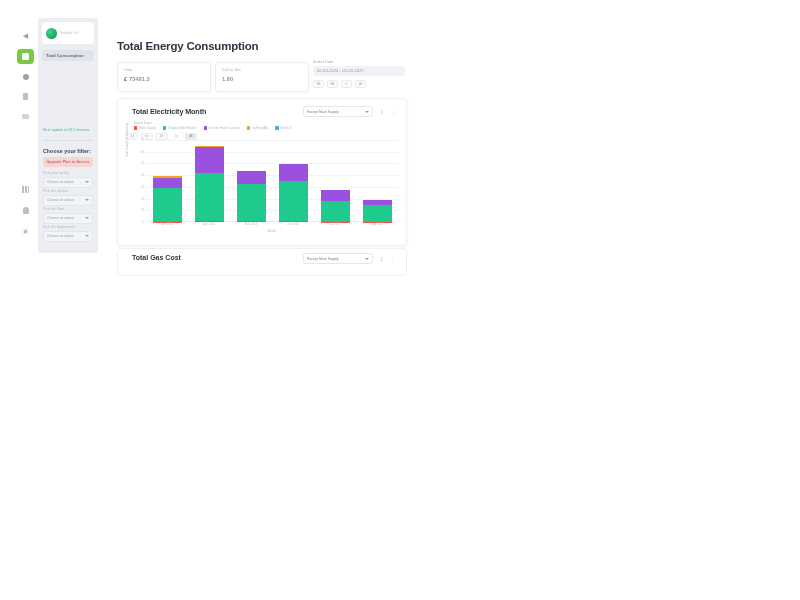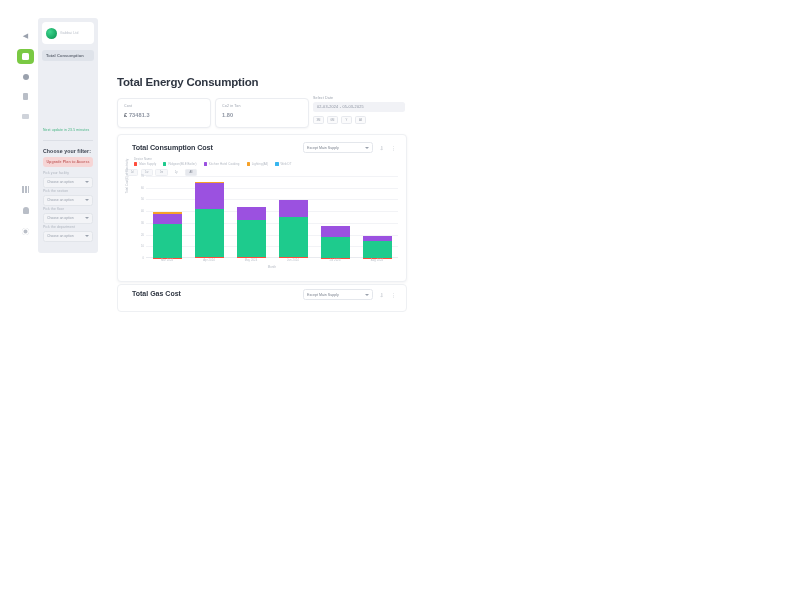--- a/index.html
+++ b/index.html
@@ -89,21 +89,21 @@
   .field-label{font-size:3.4px;color:#aeb4be;margin-bottom:1.5px;letter-spacing:.1px;}
   .select{
     height:9px;background:#f3f4f7;border:0.6px solid #e2e5ea;border-radius:2.5px;
     display:flex;align-items:center;justify-content:space-between;padding:0 3px;
     font-size:3.4px;color:#9aa1ad;cursor:pointer;
   }
   .chev{width:0;height:0;border-left:2px solid transparent;border-right:2px solid transparent;
         border-top:2.5px solid #9aa1ad;}
 
   
-  .main{position:absolute;left:108px;top:0;width:302px;height:258px;margin-top:36px;}
+  .main{position:absolute;left:108px;top:0;width:302px;height:258px;}
   .page-title{
     position:absolute;left:9px;top:40px;
     font-size:11.5px;font-weight:700;color:#2f3642;letter-spacing:-.2px;
   }
   .stat-card{
     position:absolute;top:62px;height:28px;background:#ffffff;
     border:0.6px solid #ebedf1;border-radius:4px;
     box-shadow:0 1px 2px rgba(20,25,40,.04);
   }
   #card-cost{left:9px;width:92px;}
@@ -301,21 +301,21 @@
       </div>
       <div class="range-btns">
           <div class="range-btn">3M</div>
           <div class="range-btn">6M</div>
           <div class="range-btn">Y</div>
           <div class="range-btn">All</div>
         </div>
     </div>
 
     <div class="chart-card">
-      <div class="chart-title">Total Consumption Cost</div>
+      <div class="chart-title">Total Electricity Month</div>
 
       <div class="chart-tools">
         <div class="chart-select">
           <span>Except Main Supply</span>
           <span class="chev"></span>
         </div>
         <div class="tool-icon">⇩</div>
         <div class="tool-icon">⋮</div>
       </div>
 

